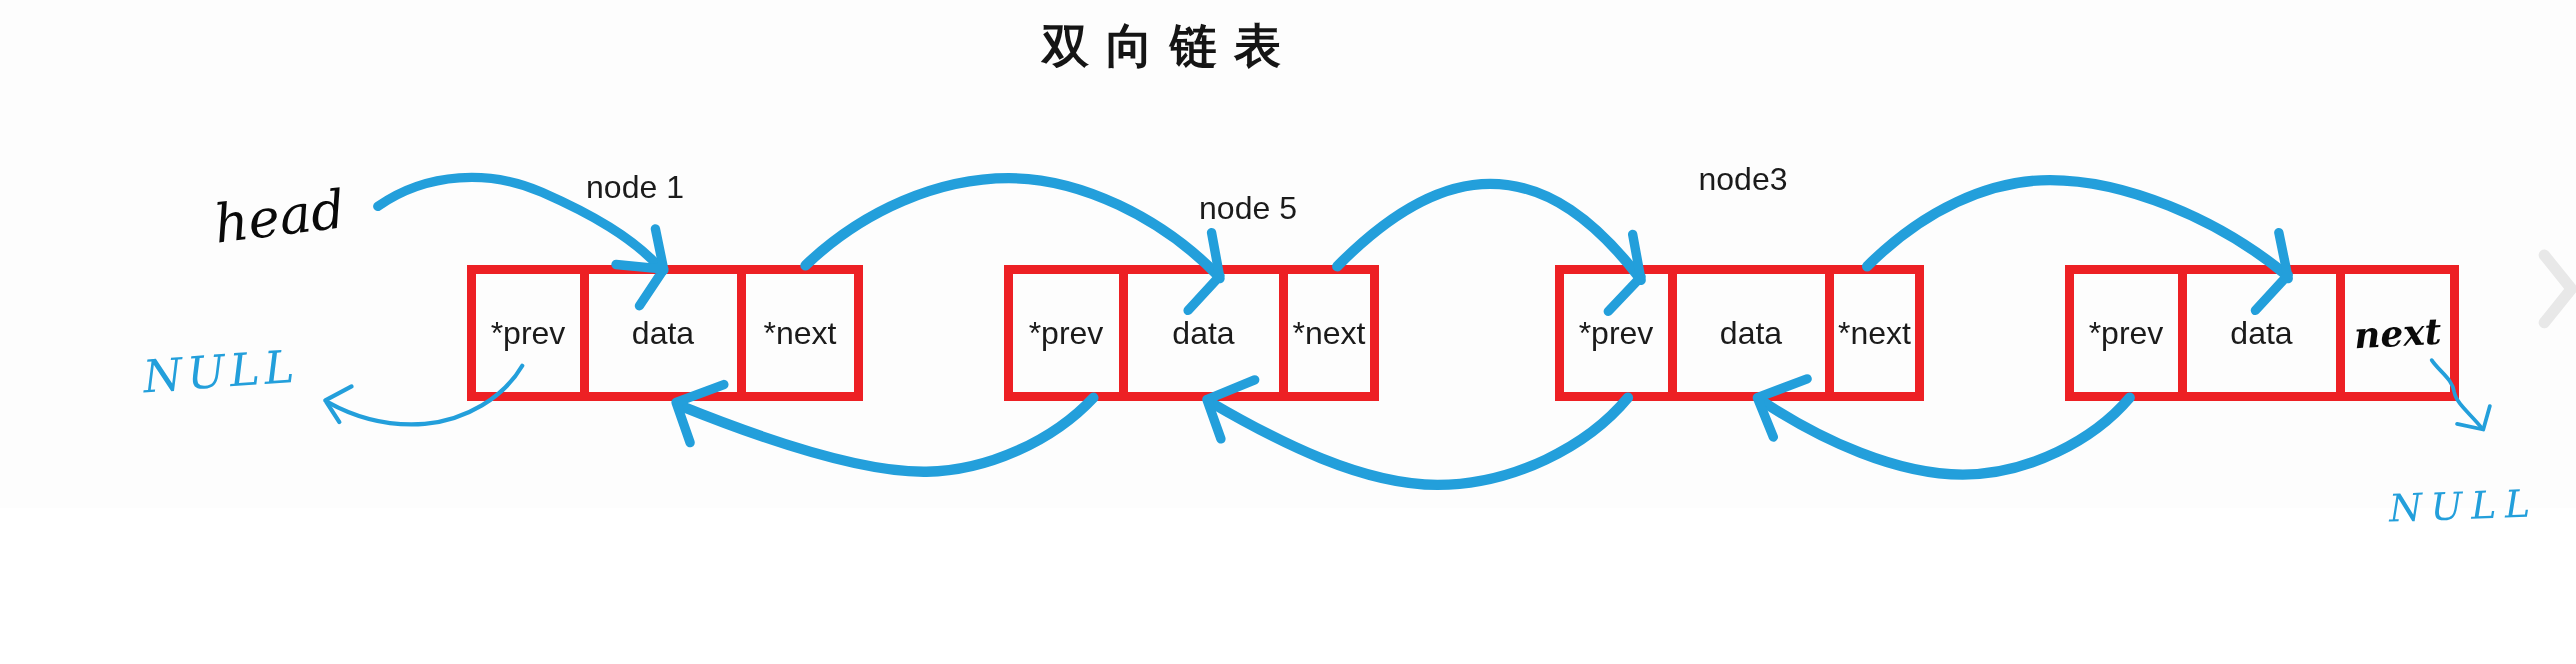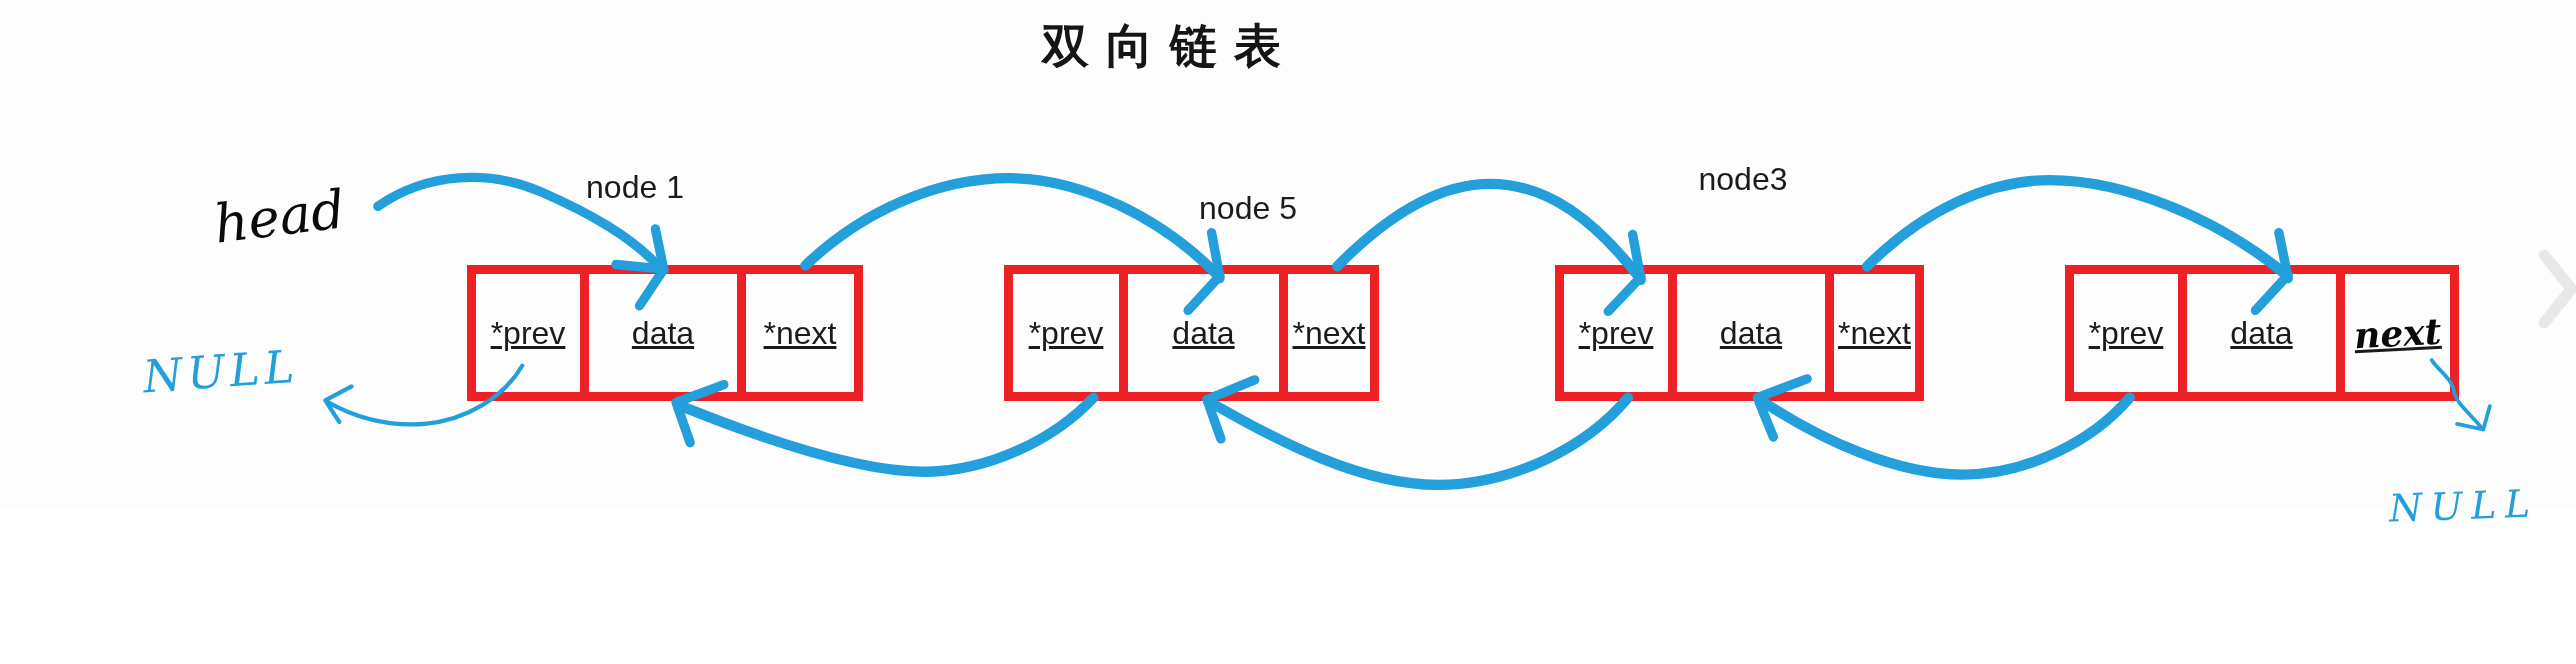--- a/index.html
+++ b/index.html
@@ -13,21 +13,21 @@
   
   .hw{position:absolute;white-space:nowrap;}
   .hw-head{left:214px;top:186px;font-family:"DejaVu Serif", serif;font-style:italic;
            font-size:53px;color:#0a0a0a;transform:rotate(-7deg);}
   .hw-null{font-family:"DejaVu Serif", serif;font-style:italic;color:#239fdb;}
   .hw-null-left{left:143px;top:345px;font-size:45px;letter-spacing:4.7px;transform:rotate(-4deg);}
   .hw-null-right{left:2389px;top:484px;font-size:38px;letter-spacing:8.4px;transform:rotate(-2deg);}
 
   
   .node{position:absolute;top:265px;height:136px;box-sizing:border-box;
-        border:9.4px solid #ed2024;display:flex;background:transparent;text-decoration:underline;}
+        border:9.4px solid #ed2024;display:flex;background:transparent;}
   .cell{box-sizing:border-box;height:100%;display:flex;align-items:center;justify-content:center;
         font-size:32px;color:#1b1b1b;}
   .cell.sep{border-right:9.4px solid #ed2024;}
   .node-label{position:absolute;transform:translateX(-50%);font-size:32px;color:#1b1b1b;white-space:nowrap;}
   .hw-next{font-family:"DejaVu Serif", serif;font-style:italic;font-size:36px;font-weight:700;
            color:#0a0a0a;transform:rotate(-3deg);}
 
   svg.overlay{position:absolute;left:0;top:0;pointer-events:none;}
   .chev{pointer-events:auto;}
 </style>

